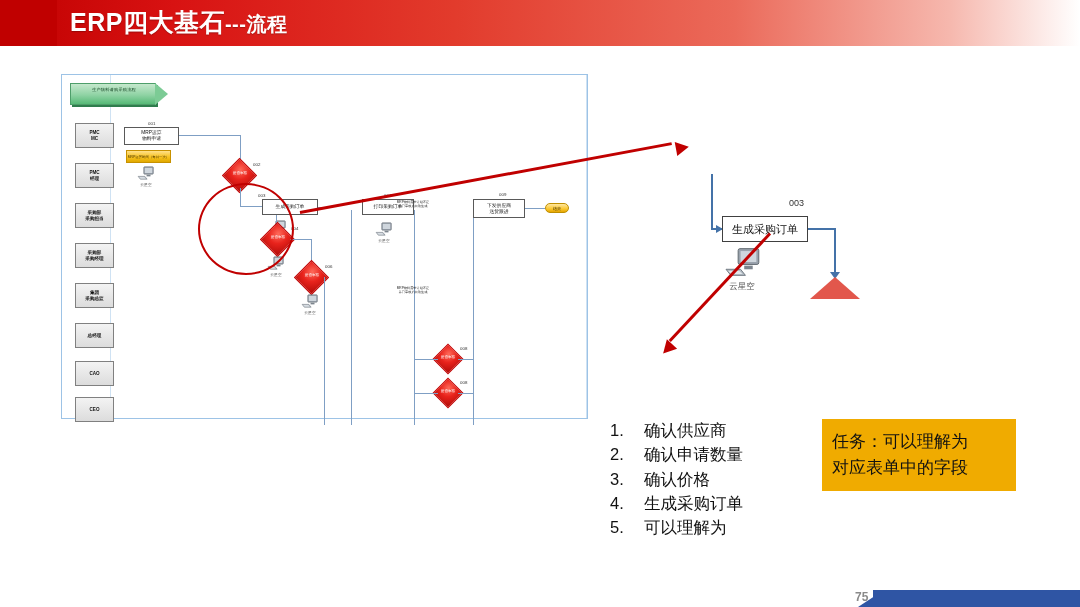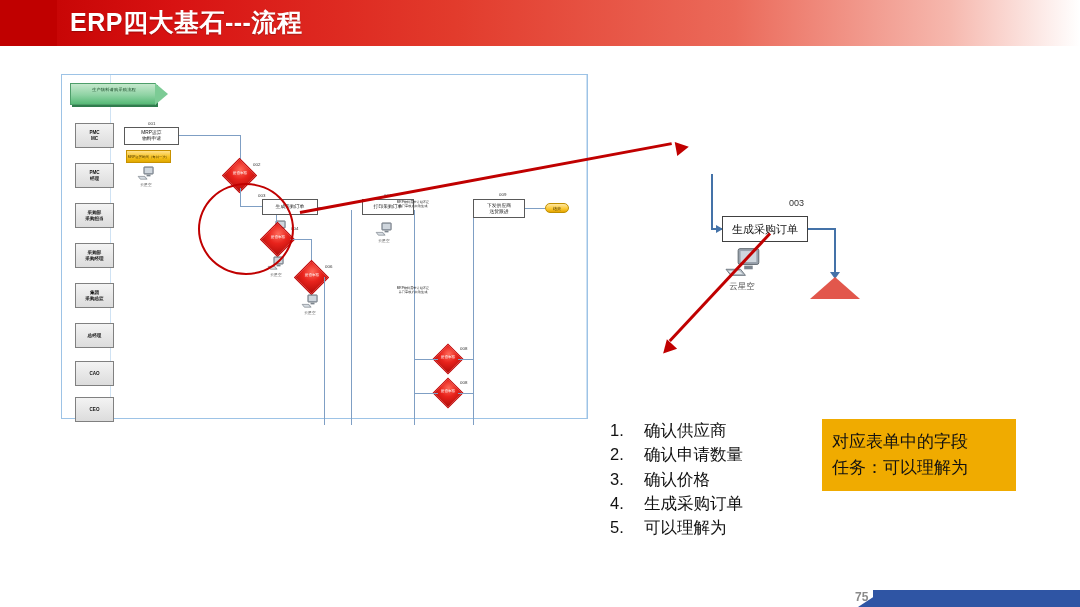--- a/index.html
+++ b/index.html
@@ -19,21 +19,21 @@
   .title-bar-left {
     position: absolute; left: 0; top: 0; width: 57px; height: 46px;
     background: #c00000;
   }
   .title-text {
     position: absolute; left: 70px; top: 6px;
     font-size: 25px; font-weight: bold; color: #ffffff;
     letter-spacing: 0.5px; white-space: nowrap;
     text-shadow: 0 1px 1px rgba(0,0,0,0.25);
   }
-  .title-text .suffix { font-size: 25px; }
+  .title-text .suffix { font-size: 20px; }
 
   
   .flow-panel {
     position: absolute; left: 61px; top: 74px; width: 527px; height: 345px;
     background: #ffffff; border: 1px solid #9dc3e6;
   }
   .flow-panel .vgrid {
     position: absolute; top: 0; bottom: 0; width: 1px; background: #cfe2f3;
   }
 
@@ -415,21 +415,21 @@
       <span class="idx">4.</span>
       <span>生成采购订单</span>
     </div>
     <div class="row">
       <span class="idx">5.</span>
       <span>可以理解为</span>
     </div>
   </div>
 
   <div class="ybox">
+    <div>任务：可以理解为</div>
     <div>对应表单中的字段</div>
-    <div>任务：可以理解为</div>
   </div>
 
   <div class="footer-slant"></div>
   <div class="footer-bar"></div>
   <div class="footer-num">75</div>
 
 </div>
 
 </body></html>

